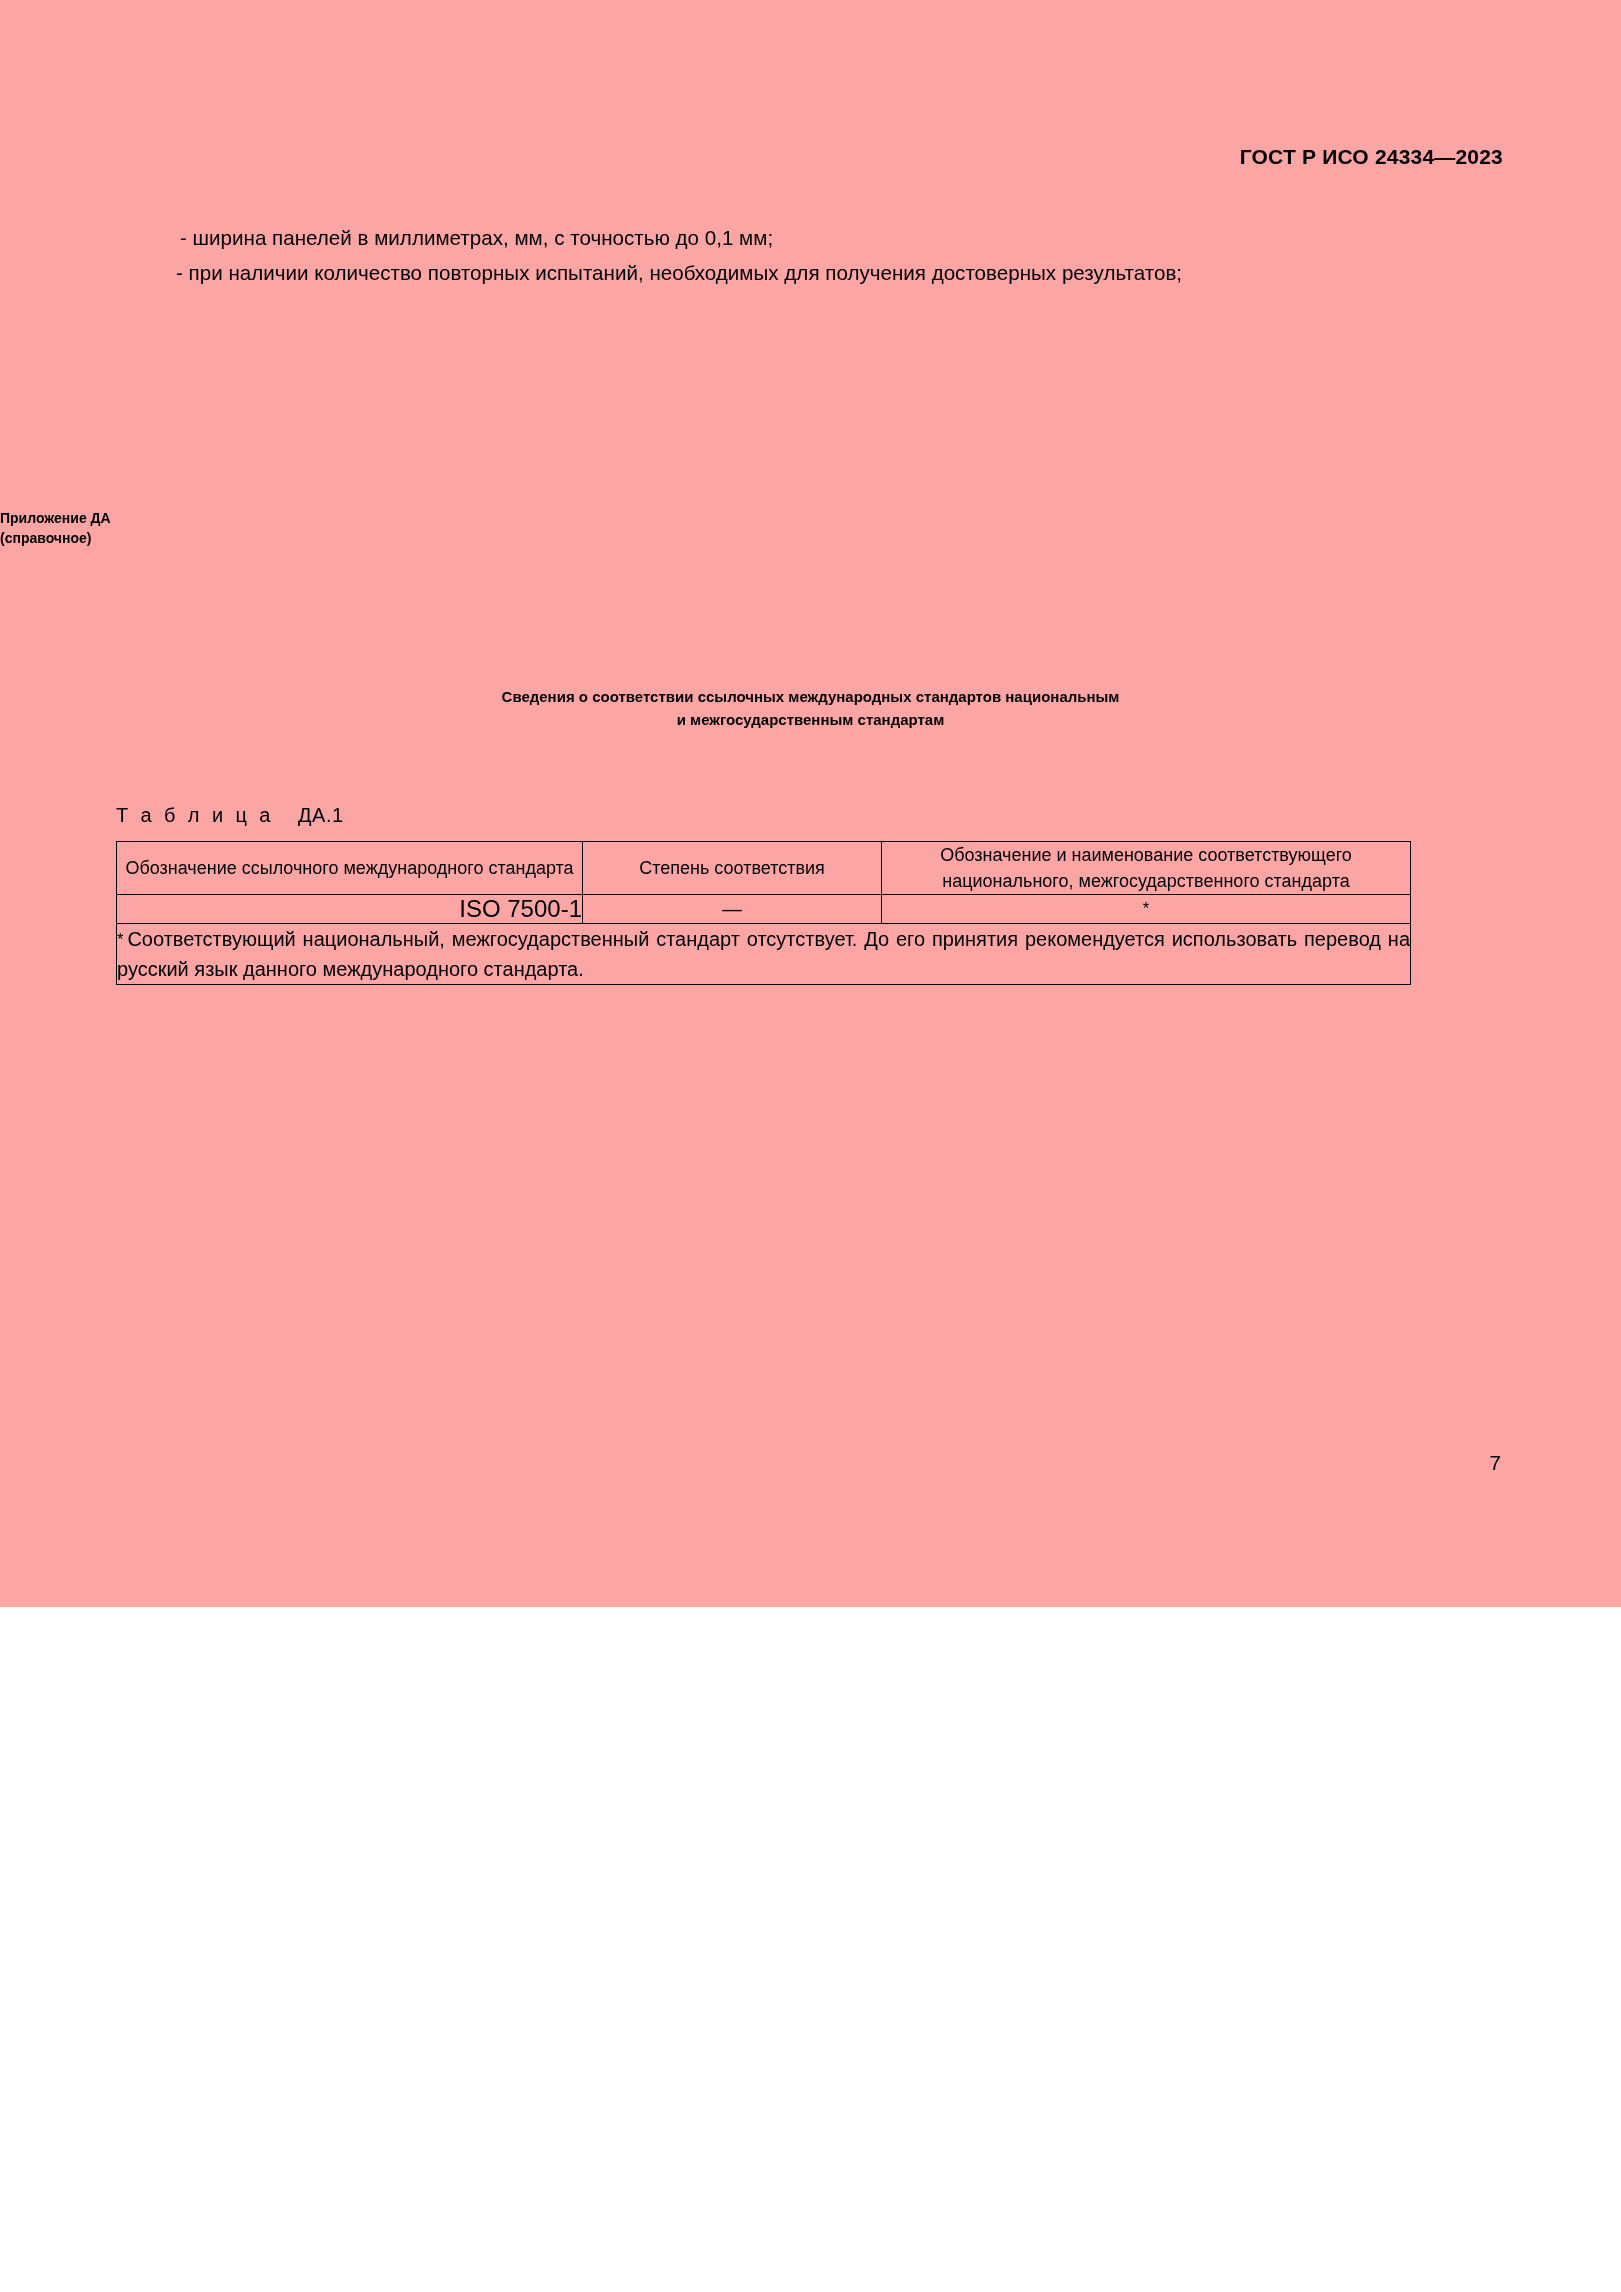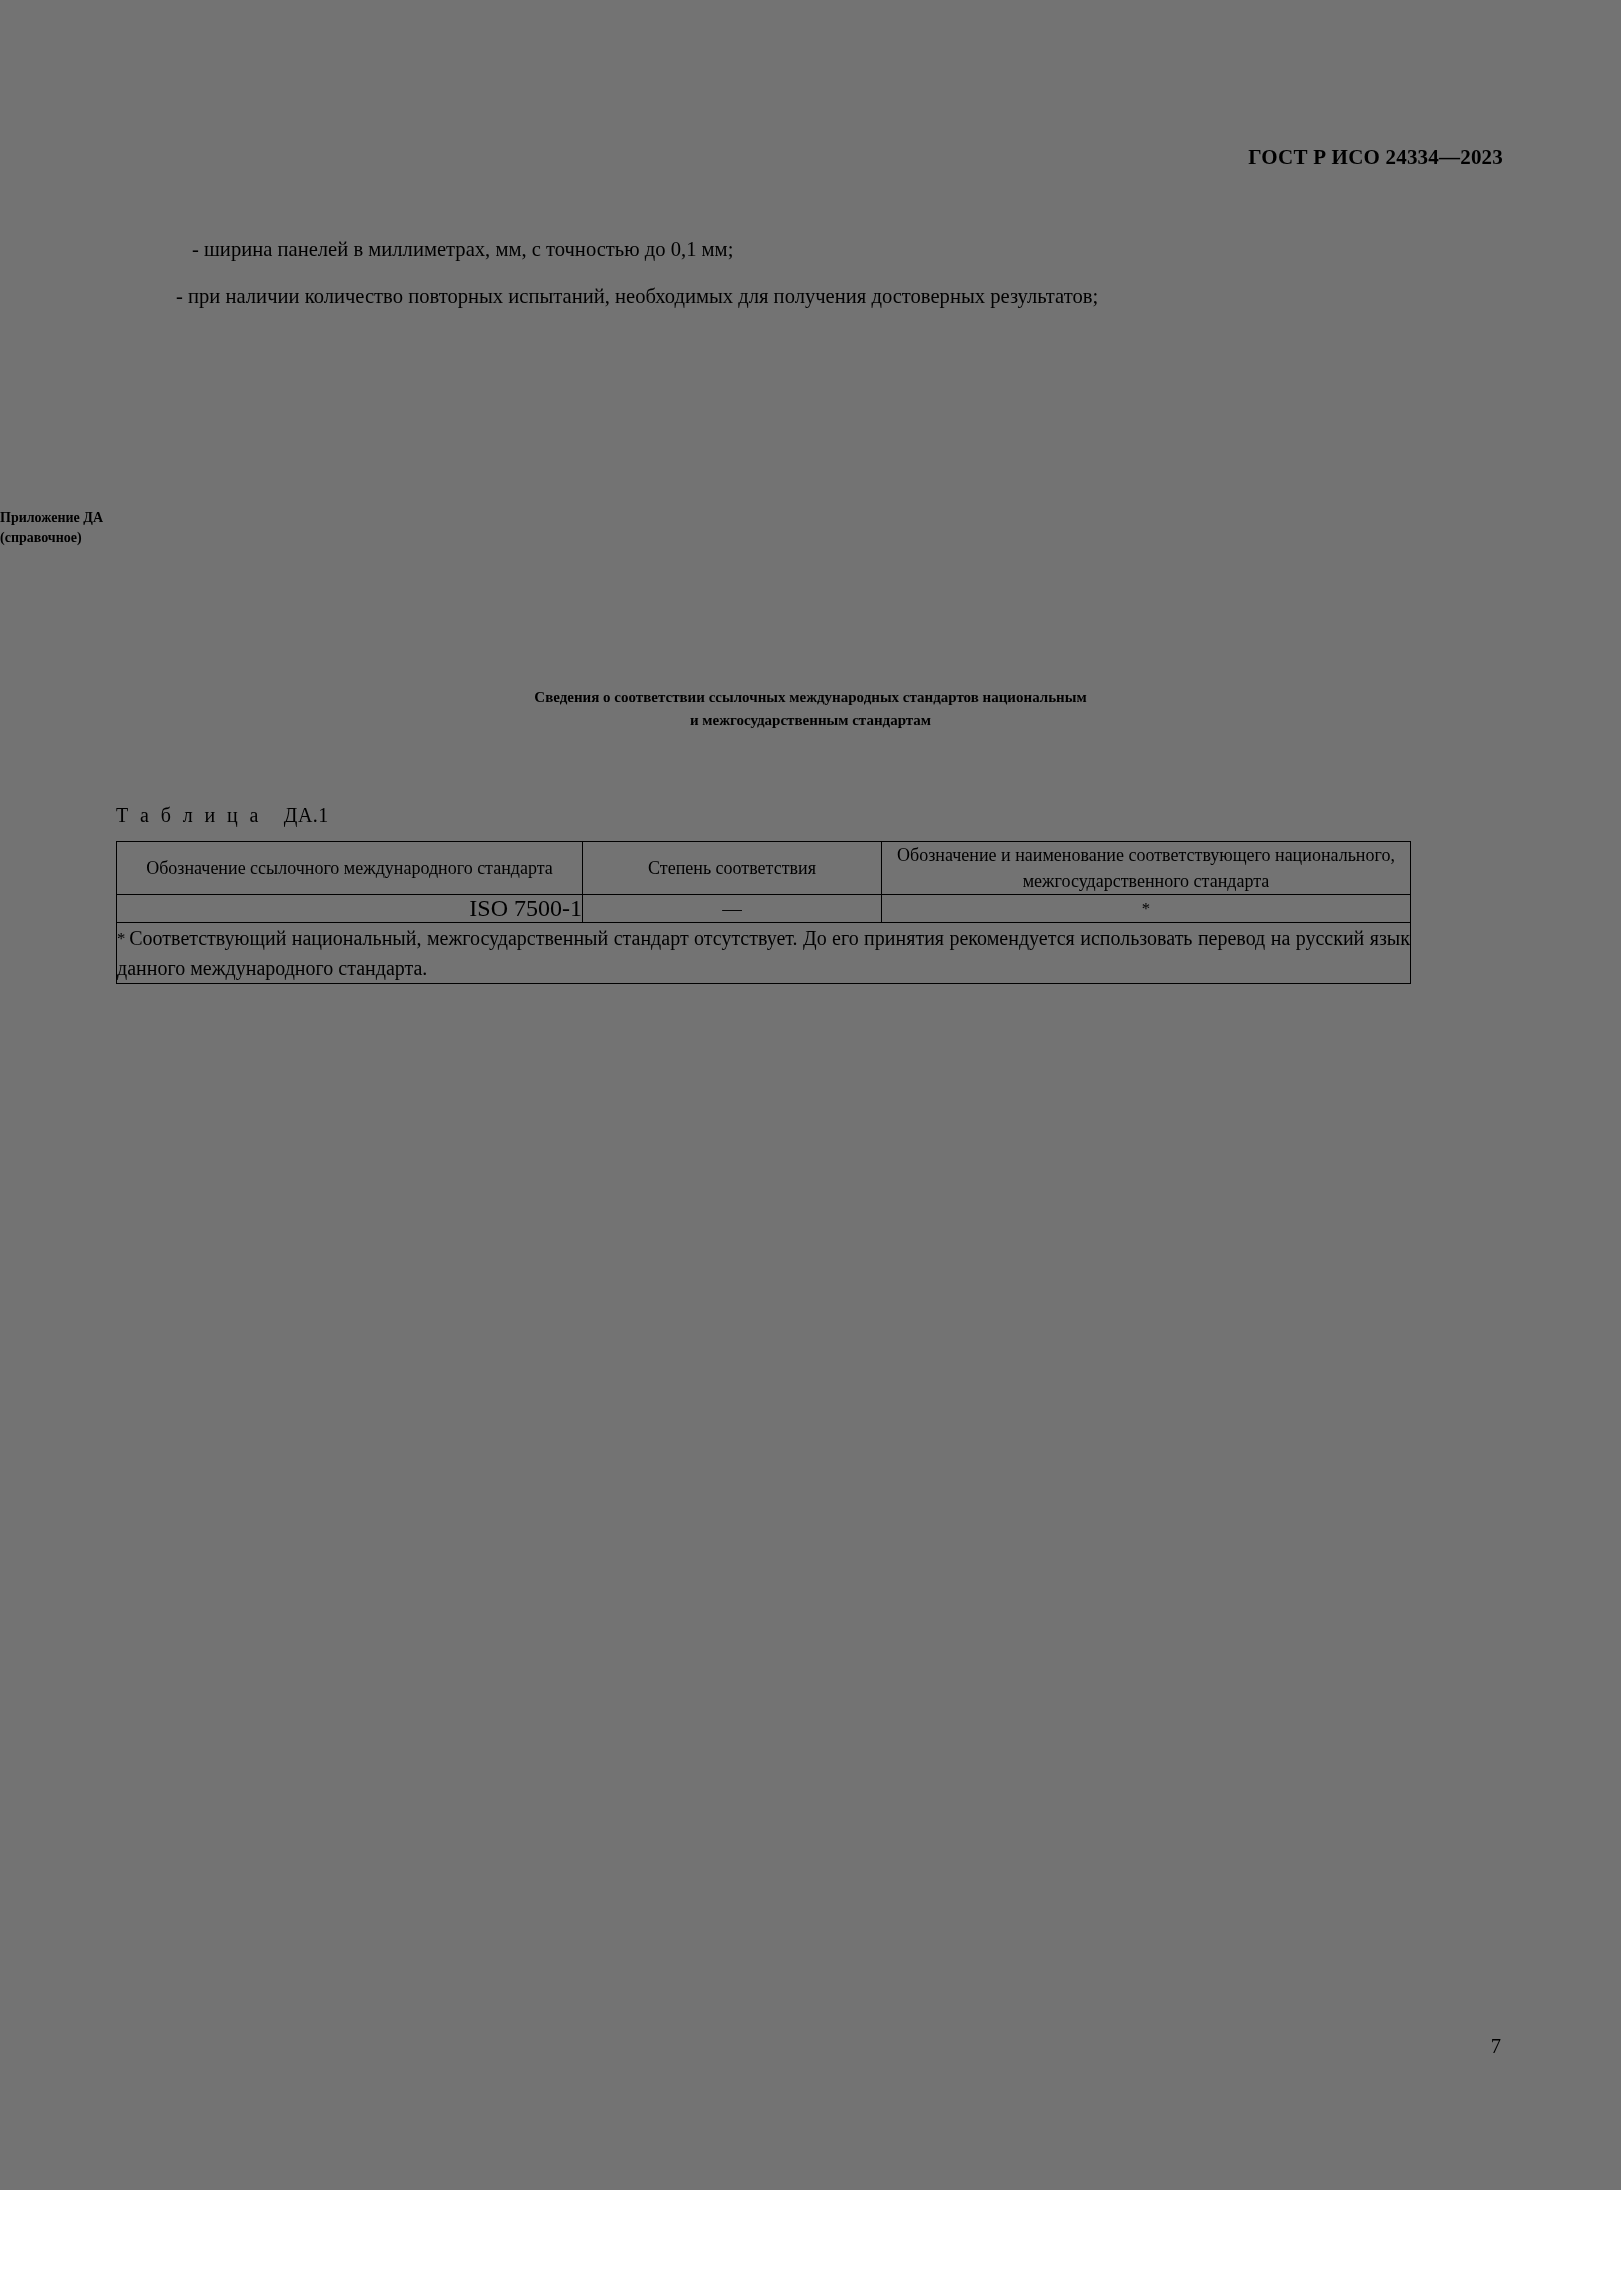--- a/index.html
+++ b/index.html
@@ -3,23 +3,23 @@
 <meta charset="utf-8">
 <style>
   html, body {
     margin: 0;
     padding: 0;
     background: #ffffff;
   }
   .page {
     position: relative;
     width: 1621px;
-    height: 2190px;
-    background: #737373;
-    font-family: Liberation Serif, serif;
+    height: 1607px;
+    background: #fca5a5;
+    font-family: Liberation Sans, sans-serif;
     color: #000000;
     box-sizing: border-box;
   }
 
   
   .doc-header {
     position: absolute;
     top: 145px;
     right: 118px;
     font-size: 21px;
@@ -31,21 +31,21 @@
   
   .intro-block {
     position: absolute;
     top: 218px;
     left: 110px;
     width: 1323px;
     font-size: 20.6px;
     line-height: 1.52;
   }
   .intro-line {
-    margin: 16px;
+    margin: 4px;
     text-indent: 66px;
   }
 
   
   .para-just {
     margin: 0;
     text-align: justify;
     text-indent: 66px;
     text-align-last: left;
   }

